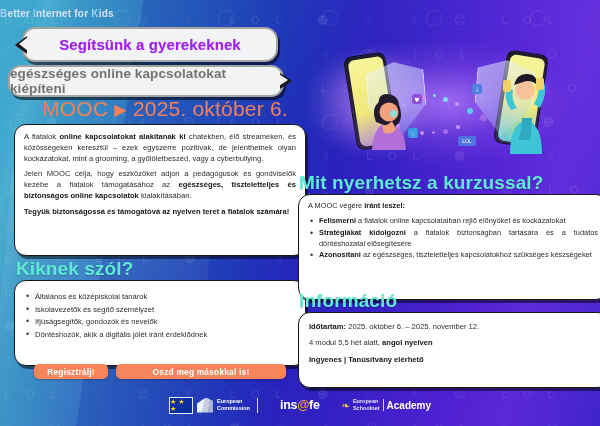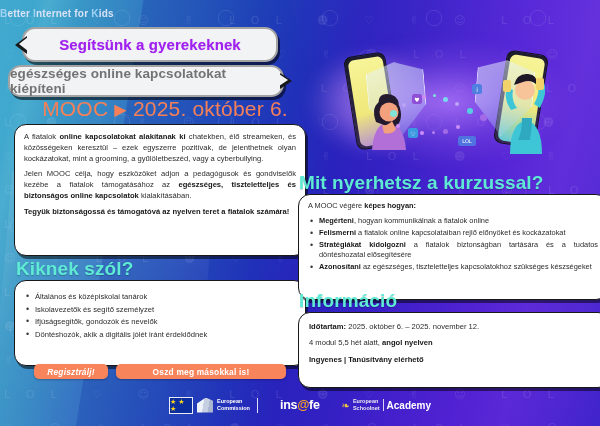--- a/index.html
+++ b/index.html
@@ -150,21 +150,21 @@
   #head-info{left:299px;top:290px;}
 
   
   .btn{
     position:absolute;background:#f7845a;border:none;border-radius:5px;
     color:#ffffff;font-size:8.4px;font-weight:bold;
     display:flex;align-items:center;justify-content:center;
     cursor:pointer;letter-spacing:.2px;
     box-shadow:0 1px 2px rgba(0,0,0,.25);
   }
-  #btn-register{left:34px;top:364px;width:74px;height:15px;font-style:italic;}
+  #btn-register{left:34px;top:364px;width:74px;height:15px;}
   #btn-share{left:116px;top:364px;width:170px;height:15px;}
 
   
   .illu{position:absolute;left:300px;top:32px;width:292px;height:140px;}
   .illu .glow{
     position:absolute;left:22px;top:6px;width:250px;height:128px;
     border-radius:50%;
     background:radial-gradient(ellipse at 50% 50%, rgba(190,130,255,.75) 0%, rgba(140,80,230,.35) 42%, rgba(90,50,200,0) 72%);
     filter:blur(5px);
   }
@@ -335,24 +335,23 @@
       <li>Általános és középiskolai tanárok</li>
       <li>Iskolavezetők és segítő személyzet</li>
       <li>Ifjúságsegítők, gondozók és nevelők</li>
       <li>Döntéshozók, akik a digitális jólét iránt érdeklődnek</li>
     </ul>
   </div>
 
   <div class="sec-head" id="head-gain">Mit nyerhetsz a kurzussal?</div>
   <div class="card" id="card-gain">
     <p>
-      <span>A MOOC végére </span><b>képes hogyan:</b>
+      <span>A MOOC végére </span><b>iránt leszel:</b>
     </p>
     <ul class="bul">
-      <li><b>Megérteni</b><span>, hogyan kommunikálnak a fiatalok online</span></li>
       <li><b>Felismerni</b><span> a fiatalok online kapcsolataiban rejlő előnyöket és kockázatokat</span></li>
       <li><b>Stratégiákat kidolgozni</b><span> a fiatalok biztonságban tartására és a tudatos döntéshozatal elősegítésére</span></li>
       <li><b>Azonosítani</b><span> az egészséges, tiszteletteljes kapcsolatokhoz szükséges készségeket</span></li>
     </ul>
   </div>
 
   <div class="sec-head" id="head-info">Információ</div>
   <div class="card" id="card-info">
     <p>
       <b>Időtartam:</b><span> 2025. október 6. – 2025. november 12.</span>

